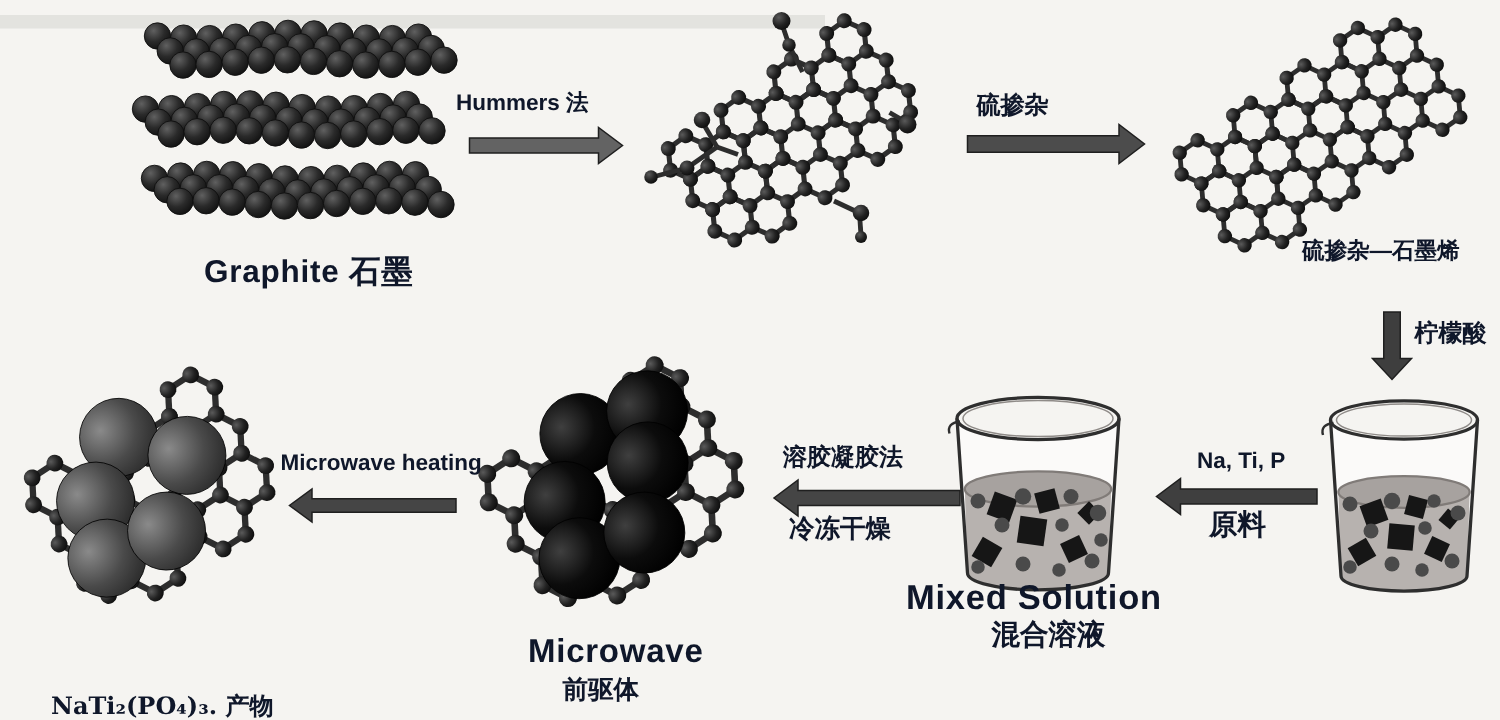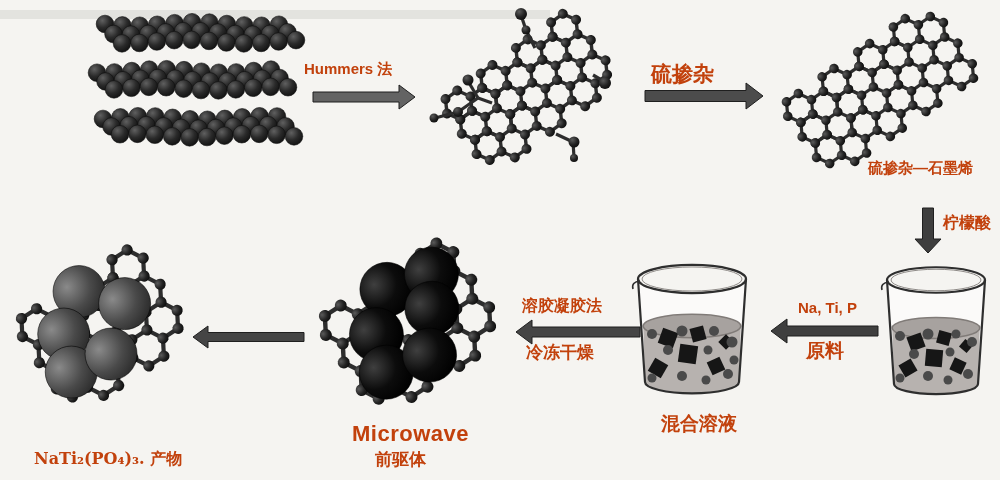--- a/index.html
+++ b/index.html
@@ -1,20 +1,20 @@
 <!DOCTYPE html>
 <html><head>
 <meta charset="utf-8">
 <style>
   html,body{margin:0;padding:0;background:#e9e8e6;}
   .figure{position:relative;width:1000px;height:480px;background:#f5f4f1;overflow:hidden;
           font-family:"Liberation Sans","DejaVu Sans",sans-serif;}
   .figure svg{position:absolute;left:0;top:0;}
-  .lbl{position:absolute;font-weight:bold;color:#c2410c;white-space:nowrap;line-height:1.05;}
-  .serif{font-family:"DejaVu Serif","Liberation Serif",serif;}
+  .lbl{position:absolute;font-weight:bold;color:#0f172a;white-space:nowrap;line-height:1.05;}
+  .serif{font-family:"DejaVu Serif","Liberation Serif",serif;margin-top:12px;}
   .topband{position:absolute;left:0;top:10px;width:55%;height:9px;background:rgba(150,148,145,0.18);}
 </style>
 </head>
 <body>
 
 <div class="figure">
   <div class="topband"></div>
 
   <svg id="scene" width="1000" height="480" viewBox="0 0 1000 480">
       <defs>
@@ -825,26 +825,29 @@
         <path d="M 640 281 q -9 1 -7 8" fill="none" stroke="#2e2e2e" stroke-width="1.6"></path>
       </g>
       <polygon points="313.0,102.0 399.0,102.0 399.0,109.0 415.0,97.0 399.0,85.0 399.0,92.0 313.0,92.0" fill="#636363" stroke="#1f1f1f" stroke-width="1"></polygon>
       <polygon points="645.0,101.5 746.0,101.5 746.0,109.0 763.0,96.0 746.0,83.0 746.0,90.5 645.0,90.5" fill="#4c4c4c" stroke="#1f1f1f" stroke-width="1"></polygon>
       <polygon points="922.5,208.0 922.5,239.0 915.0,239.0 928.0,253.0 941.0,239.0 933.5,239.0 933.5,208.0" fill="#3e3e3e" stroke="#1f1f1f" stroke-width="1"></polygon>
       <polygon points="878.0,326.0 787.0,326.0 787.0,319.0 771.0,331.0 787.0,343.0 787.0,336.0 878.0,336.0" fill="#3f3f3f" stroke="#1f1f1f" stroke-width="1"></polygon>
       <polygon points="640.0,327.0 532.0,327.0 532.0,320.0 516.0,332.0 532.0,344.0 532.0,337.0 640.0,337.0" fill="#454545" stroke="#1f1f1f" stroke-width="1"></polygon>
       <polygon points="304.0,332.5 208.0,332.5 208.0,326.0 193.0,337.0 208.0,348.0 208.0,341.5 304.0,341.5" fill="#454545" stroke="#1f1f1f" stroke-width="1"></polygon>
     </svg>
 
+  <div class="lbl" style="left:136px;top:171px;font-size:21px;letter-spacing:0.5px">Graphite 石墨</div>
   <div class="lbl" style="left:868px;top:160px;font-size:15px">硫掺杂—石墨烯</div>
+  <div class="lbl" style="left:604px;top:386px;font-size:23px;letter-spacing:0.5px">Mixed Solution</div>
   <div class="lbl" style="left:661px;top:414px;font-size:19px">混合溶液</div>
   <div class="lbl" style="left:352px;top:422px;font-size:22px;letter-spacing:0.5px">Microwave</div>
   <div class="lbl" style="left:375px;top:451px;font-size:17px">前驱体</div>
   <div class="lbl serif" style="left:34px;top:451px;font-size:16px">NaTi₂(PO₄)₃. 产物</div>
 
   <div class="lbl" style="left:304px;top:61px;font-size:15px">Hummers 法</div>
-  <div class="lbl" style="left:651px;top:63px;font-size:21px">硫掺杂</div>
+  <div class="lbl" style="left:651px;top:63px;font-size:16px">硫掺杂</div>
   <div class="lbl" style="left:943px;top:215px;font-size:16px">柠檬酸</div>
   <div class="lbl" style="left:798px;top:300px;font-size:15px">Na, Ti, P</div>
   <div class="lbl" style="left:806px;top:341px;font-size:19px">原料</div>
   <div class="lbl" style="left:522px;top:298px;font-size:16px">溶胶凝胶法</div>
   <div class="lbl" style="left:526px;top:344px;font-size:17px">冷冻干燥</div>
+  <div class="lbl" style="left:187px;top:301px;font-size:15px">Microwave heating</div>
 </div>
 
 </body></html>

